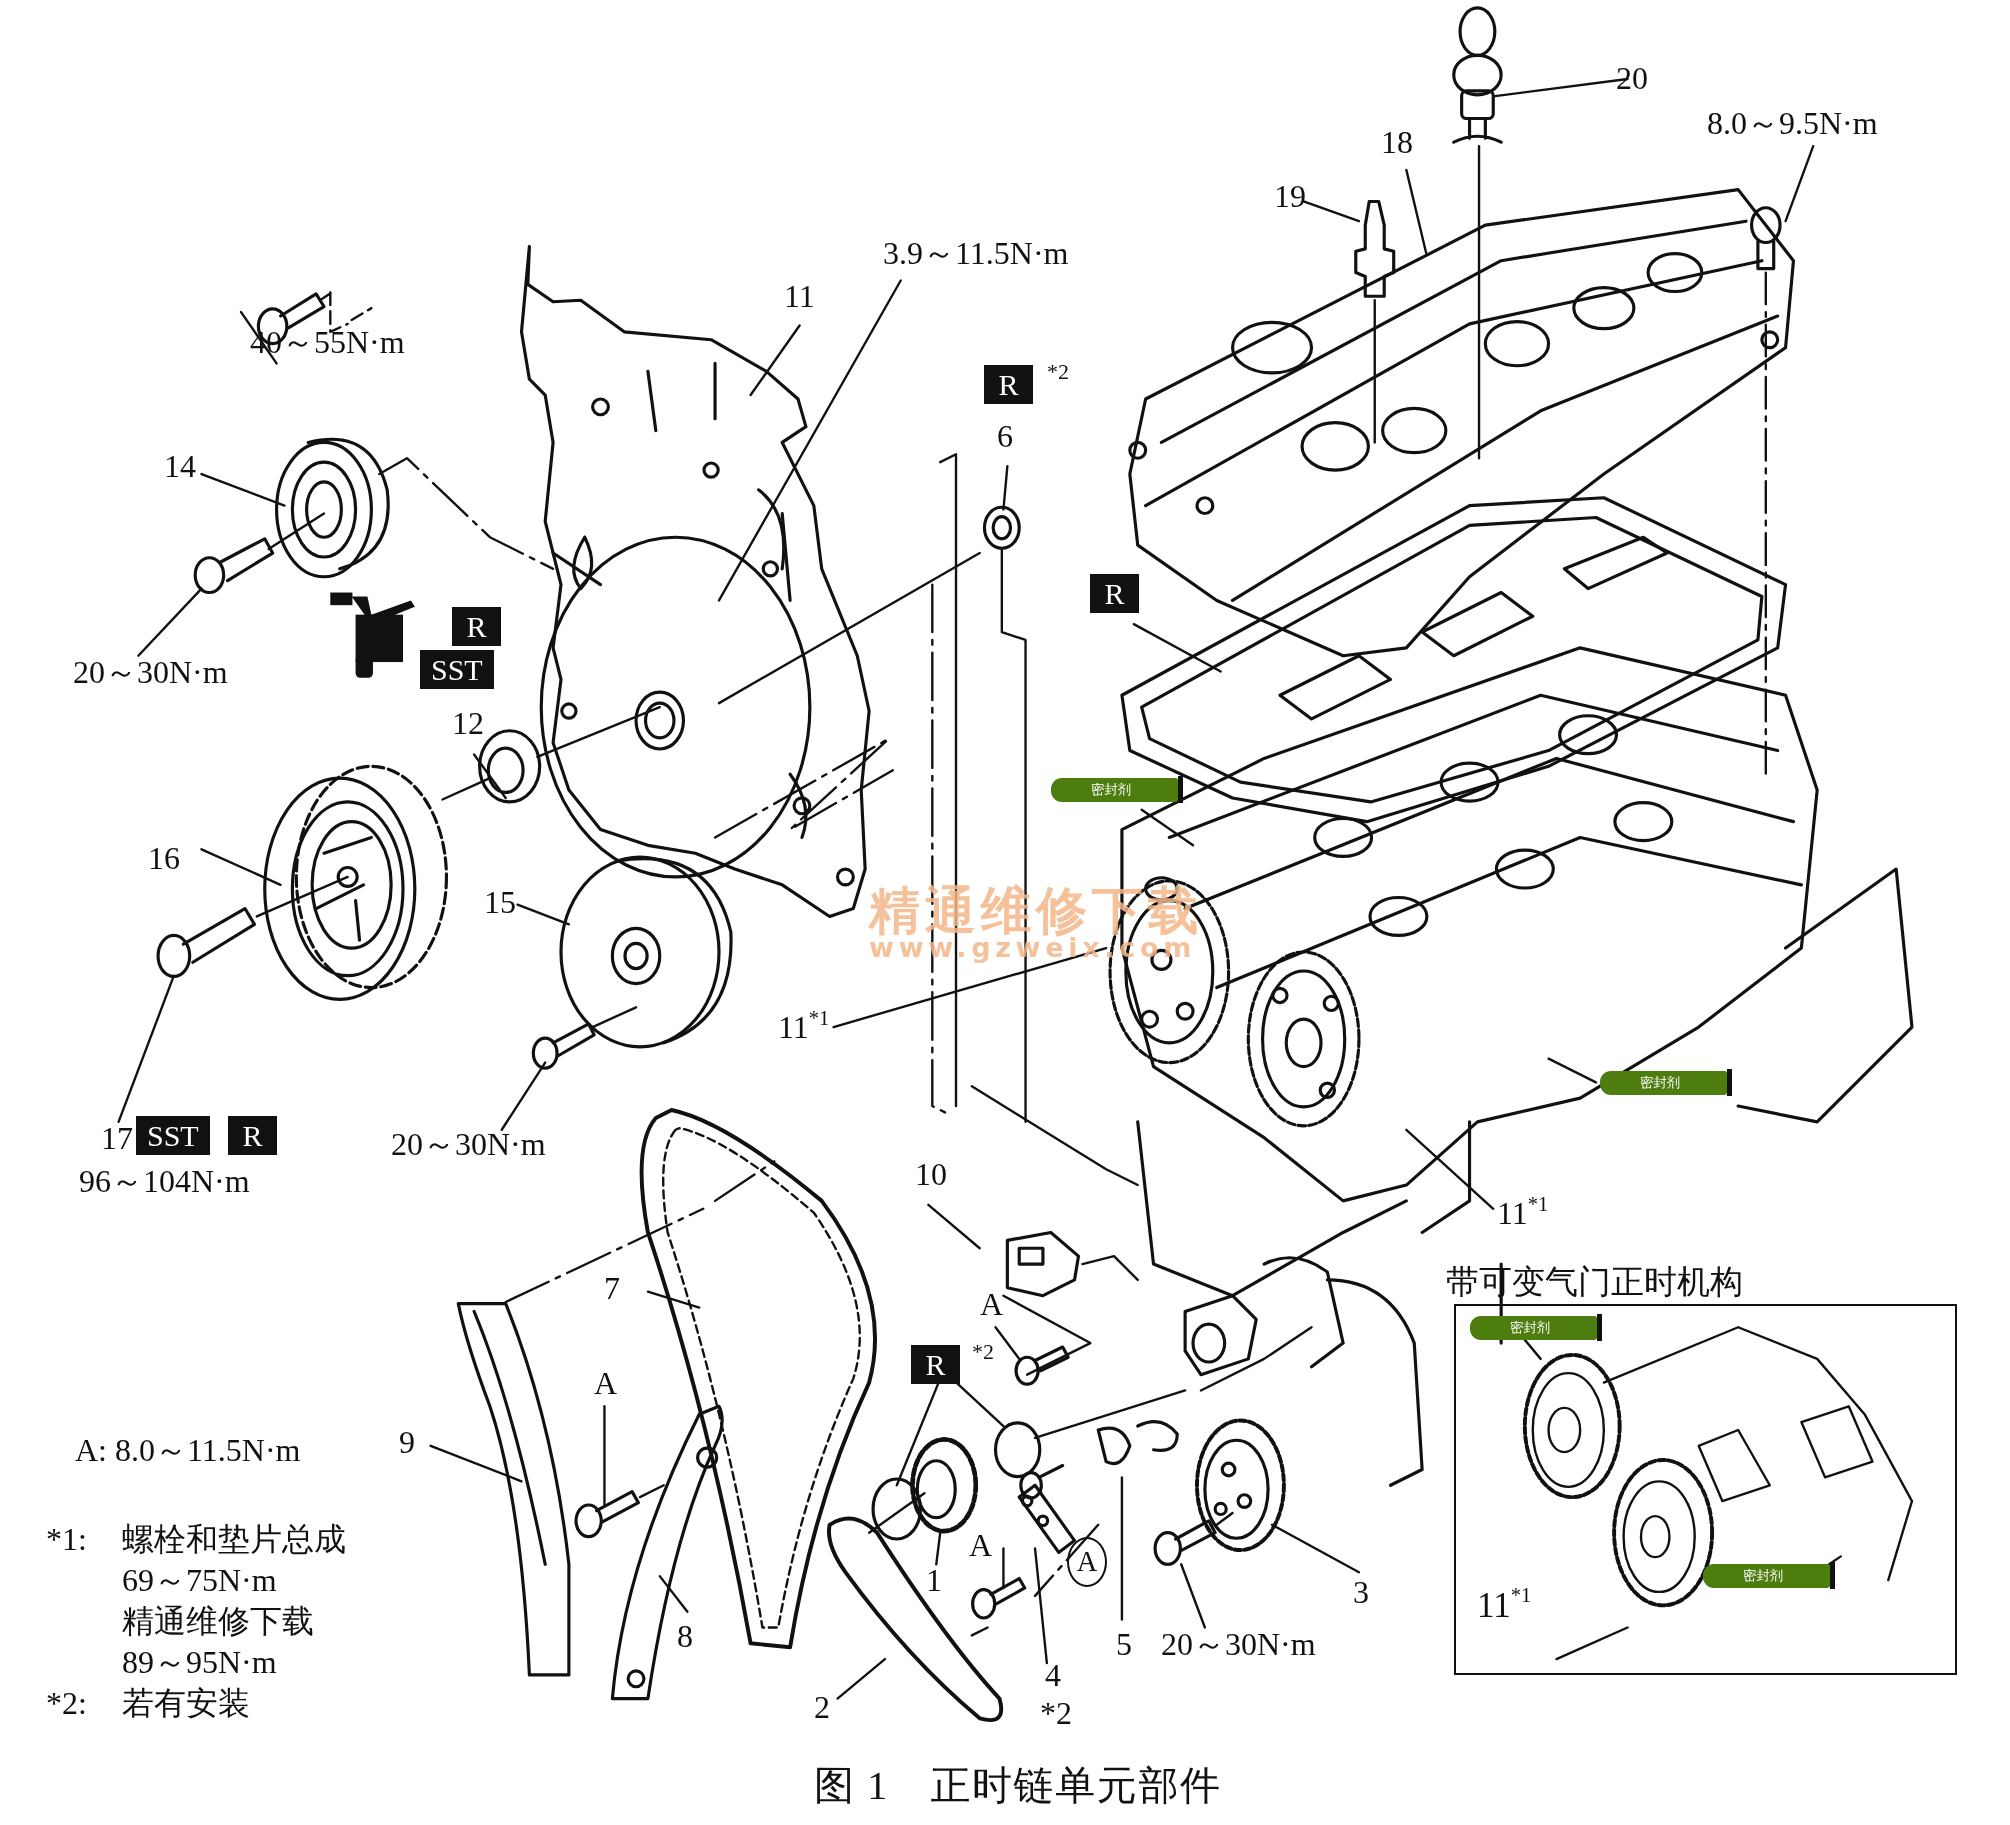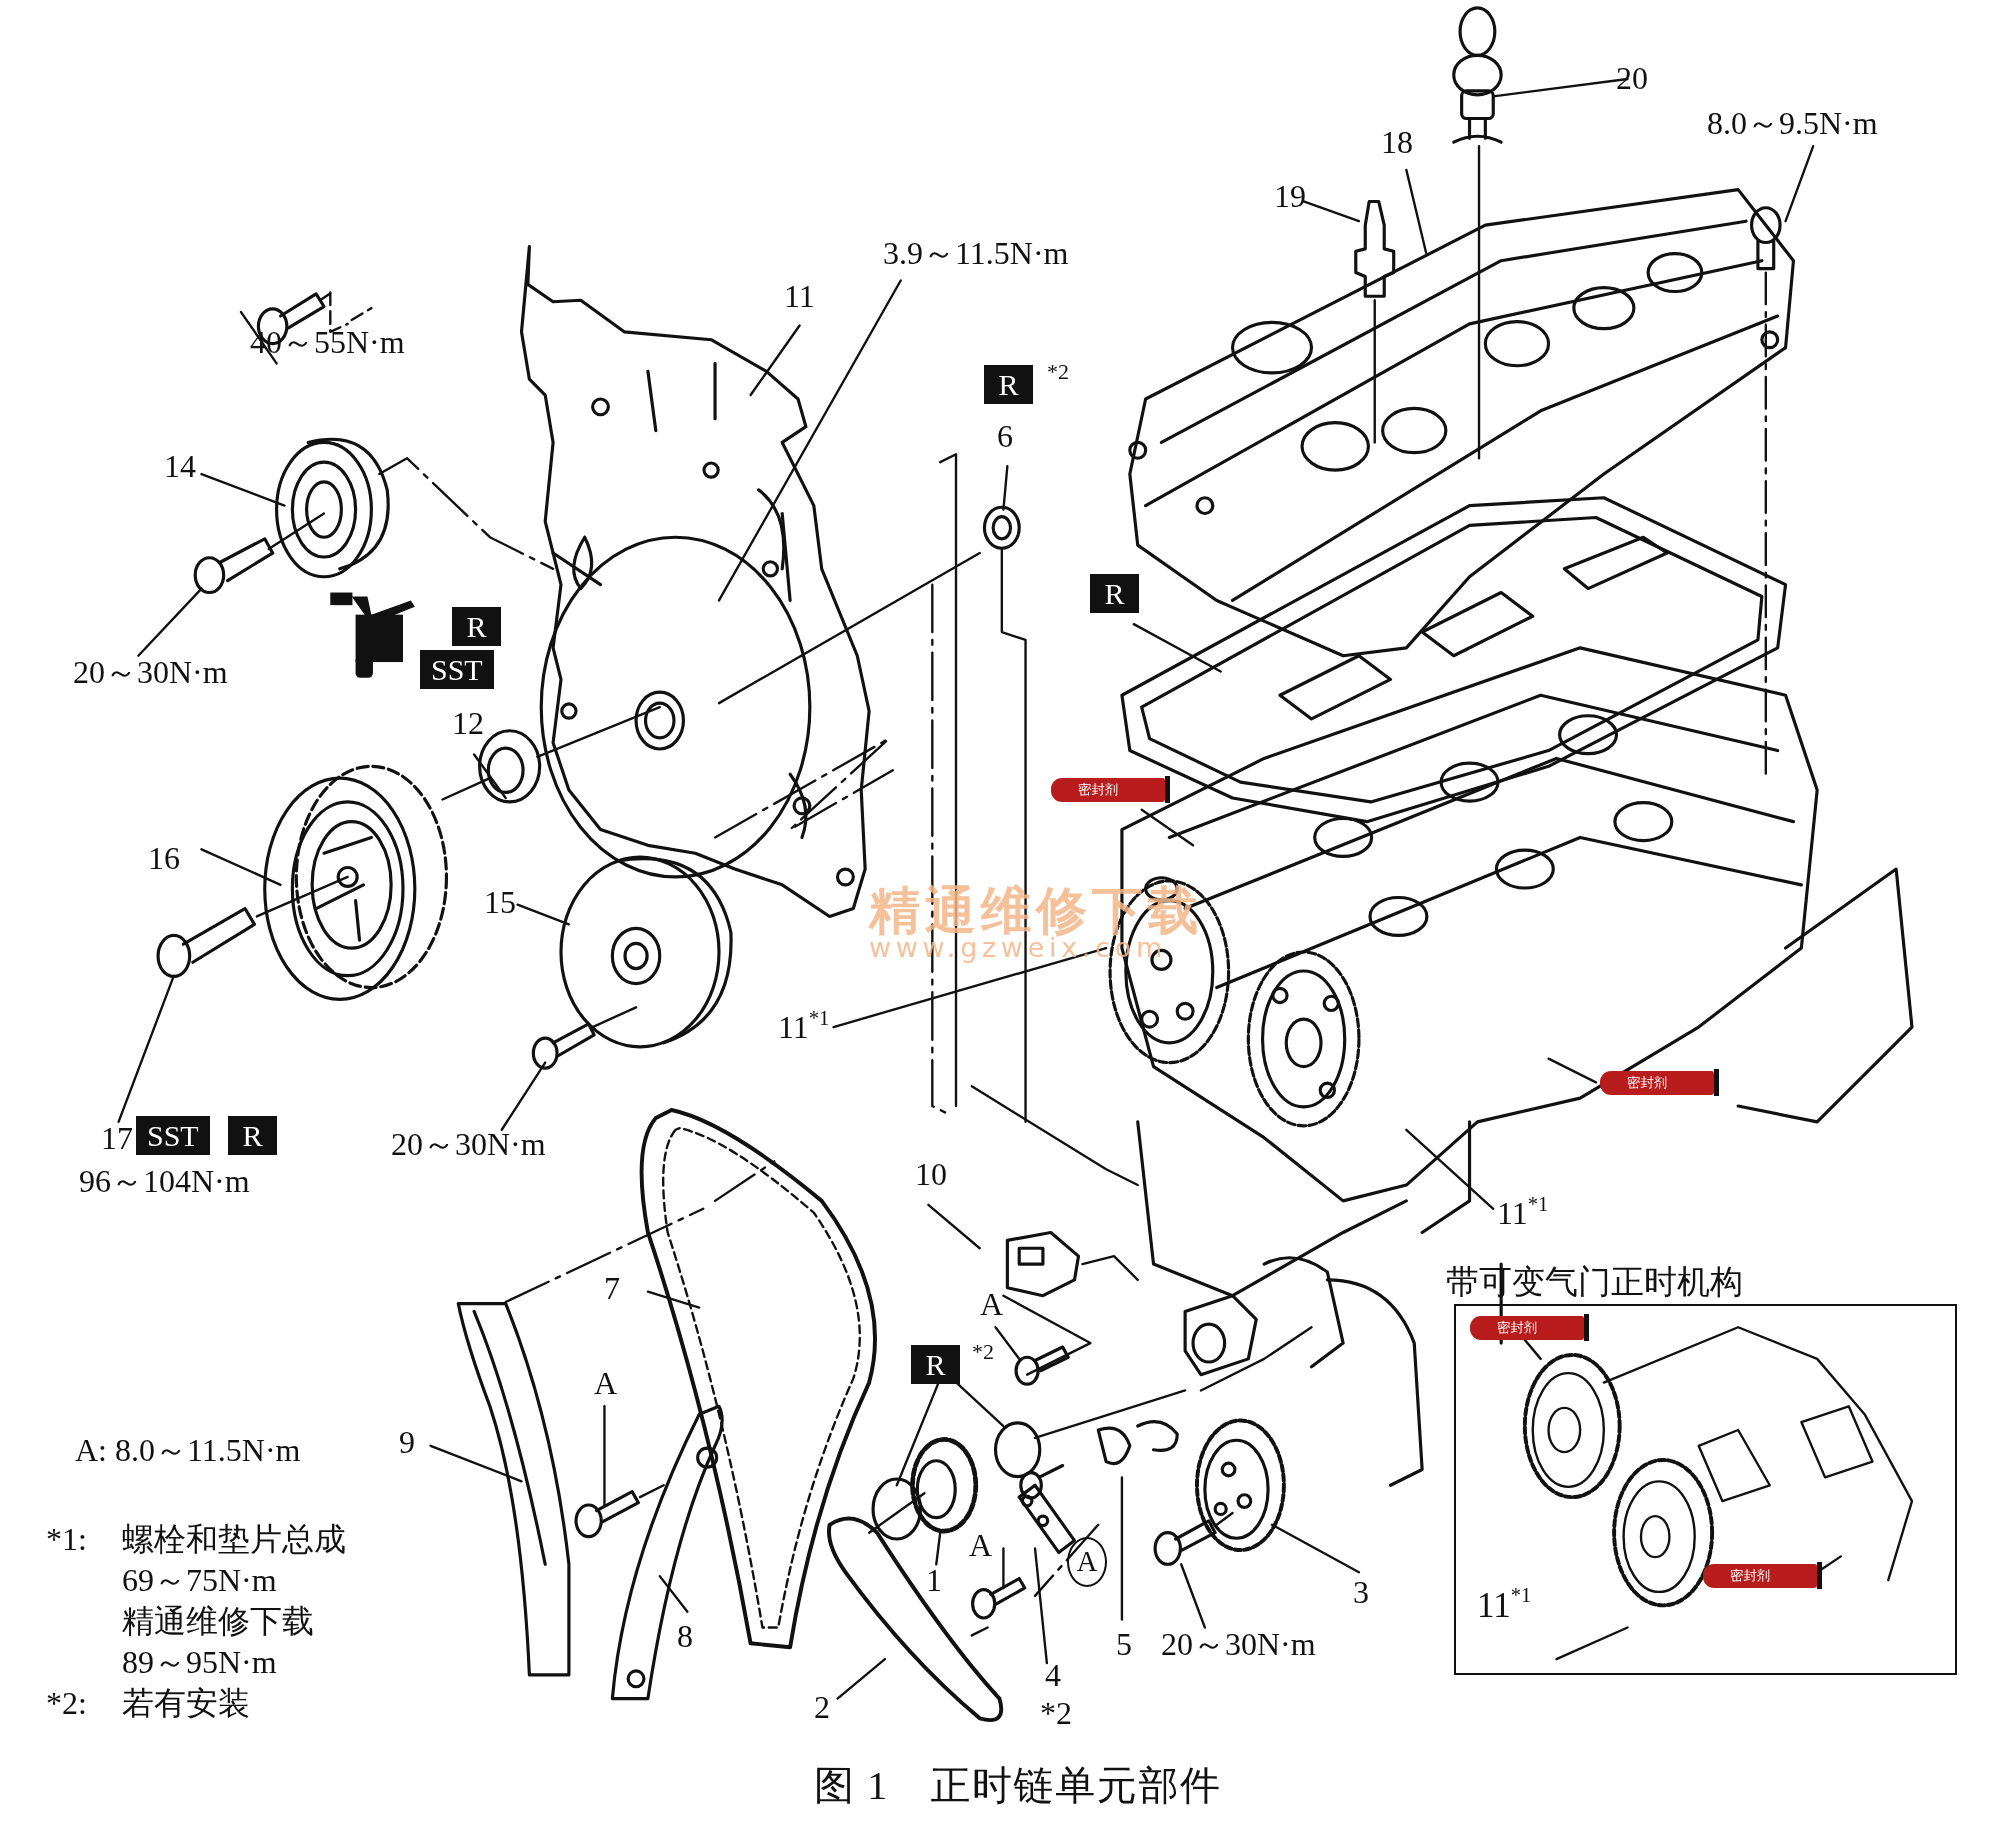--- a/index.html
+++ b/index.html
@@ -11,25 +11,25 @@
   .tag { position:absolute; background:#111; color:#fff; font-size:30px; line-height:1;
          padding:4.7px 11px 4.7px 11px; text-align:center; }
   .tag.r { width:27px; }
   .sup2 { position:absolute; font-size:22px; color:#111; }
   .notes { position:absolute; font-size:32px; line-height:41px; }
   .notes .row { display:flex; }
   .notes .k { width:76px; }
   .caption { position:absolute; font-size:40px; letter-spacing:1.6px; }
   .inset-title { position:absolute; font-size:33px; font-family:"DejaVu Sans","Liberation Sans",sans-serif; font-weight:normal; }
   .inset { position:absolute; border:2.4px solid #111; }
-  .tube { position:absolute; height:24px; background:#b91c1c; border-radius:11px 2.4px 2.4px 11px; color:#fff;
-          font-size:13.4px; font-family:"DejaVu Sans",sans-serif; line-height:24px; padding-left:27px; width:87px; }
+  .tube { position:absolute; height:24px; background:#4d7c0f; border-radius:11px 2.4px 2.4px 11px; color:#fff;
+          font-size:13.4px; font-family:"DejaVu Sans",sans-serif; line-height:24px; padding-left:40px; width:87px; }
   .tube::after { content:""; position:absolute; right:-4.7px; top:-1.6px; width:4.7px; height:27px; background:#111; }
   .wm1 { position:absolute; font-size:51px; color:#f4b78a; opacity:0.85; font-family:"DejaVu Sans",sans-serif; font-weight:bold; letter-spacing:4.7px; }
-  .wm2 { position:absolute; font-size:27px; color:#f4b78a; opacity:0.85; font-family:"DejaVu Sans",sans-serif; font-weight:normal; letter-spacing:4.7px; }
+  .wm2 { position:absolute; font-size:27px; color:#f4b78a; opacity:0.85; font-family:"DejaVu Sans",sans-serif; font-weight:bold; letter-spacing:4.7px; }
   .circA { position:absolute; width:36px; height:46px; border:2.4px solid #111; border-radius:50%; text-align:center;
            font-size:28.4px; line-height:46px; }
 </style>
 </head>
 <body>
 
 <svg id="art" viewBox="0 0 2544 2310" xmlns="http://www.w3.org/2000/svg">
   <g fill="none" stroke="#111" stroke-width="4" stroke-linecap="round" stroke-linejoin="round">
 
     <g>

